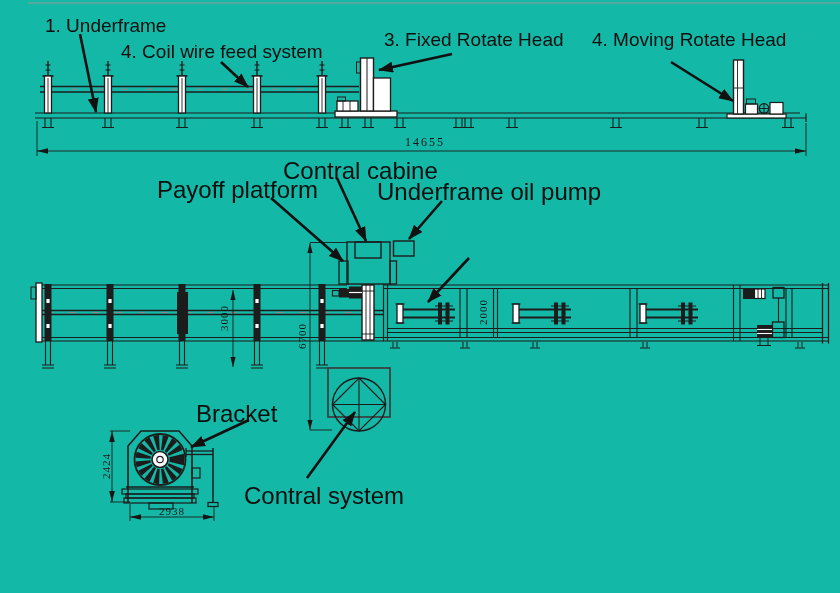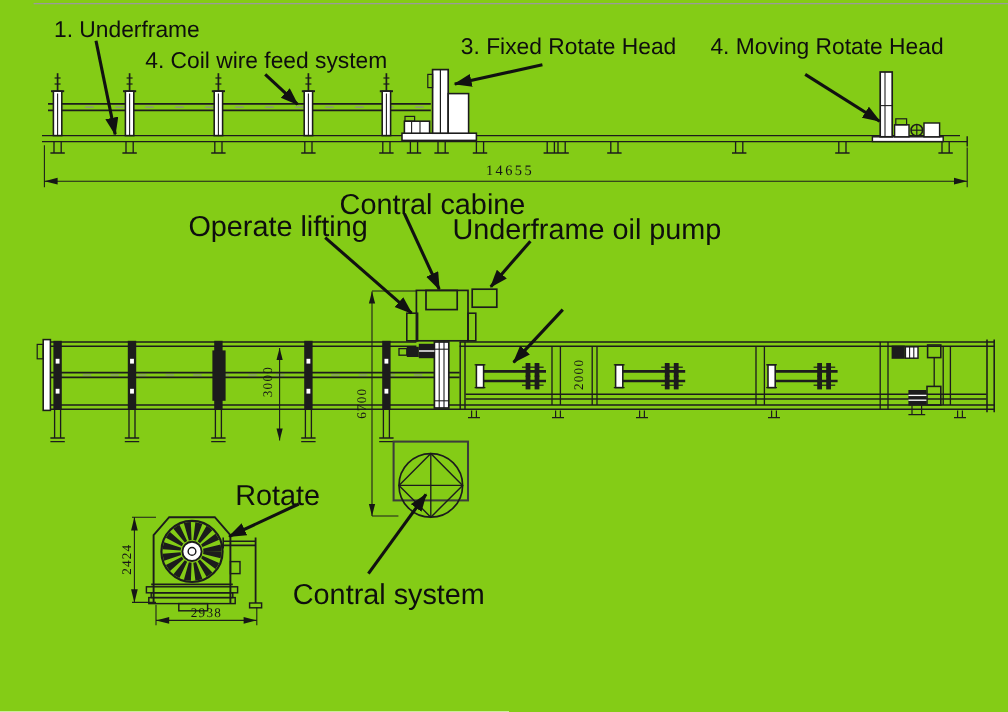--- a/index.html
+++ b/index.html
@@ -1,16 +1,16 @@
 <!DOCTYPE html>
 <html><head>
 <meta charset="utf-8">
 <style>
   html,body{margin:0;padding:0;background:#fff;}
-  .stage{position:relative;width:840px;height:593px;background:#84cc16;overflow:hidden;
+  .stage{position:relative;width:840px;height:593px;background:#14b8a6;overflow:hidden;
          font-family:"Liberation Sans",sans-serif;}
   svg{position:absolute;left:0;top:0;}
   .lbl{position:absolute;color:#0e0e0e;white-space:nowrap;font-size:24px;
        font-family:"Liberation Sans",sans-serif;line-height:1;}
   .lbl.big{font-size:19px;}
   .dim{position:absolute;color:#161616;font-family:"Liberation Serif",serif;
        font-size:11px;letter-spacing:1px;white-space:nowrap;
        transform:translate(-50%,-50%);}
   .dim.h{font-size:12px;letter-spacing:2px;}
   .dim.rot{transform:translate(-50%,-50%) rotate(-90deg);}
@@ -256,23 +256,23 @@
     <line x1="249" y1="420" x2="191" y2="447" marker-end="url(#ah)"></line>
     <line x1="307" y1="478" x2="355" y2="412" marker-end="url(#ah)"></line>
   </g>
 </svg>
 
 <div class="lbl big" style="left:45px;top:16px">1. Underframe</div>
 <div class="lbl big" style="left:121px;top:42px">4. Coil wire feed system</div>
 <div class="lbl big" style="left:384px;top:30px">3. Fixed Rotate Head</div>
 <div class="lbl big" style="left:592px;top:30px">4. Moving Rotate Head</div>
 <div class="lbl" style="left:283px;top:159px">Contral cabine</div>
-<div class="lbl" style="left:157px;top:178px">Operate lifting</div>
+<div class="lbl" style="left:157px;top:178px">Payoff platform</div>
 <div class="lbl" style="left:377px;top:180px">Underframe oil pump</div>
-<div class="lbl" style="left:196px;top:402px">Rotate</div>
+<div class="lbl" style="left:196px;top:402px">Bracket</div>
 <div class="lbl" style="left:244px;top:484px">Contral system</div>
 
 <div class="dim h" style="left:425px;top:142px">14655</div>
 <div class="dim rot" style="left:224px;top:318px">3000</div>
 <div class="dim rot" style="left:302px;top:336px">6700</div>
 <div class="dim rot" style="left:483px;top:312px">2000</div>
 <div class="dim rot" style="left:106px;top:466px">2424</div>
 <div class="dim" style="left:172px;top:511px">2938</div>
 
 </div>

